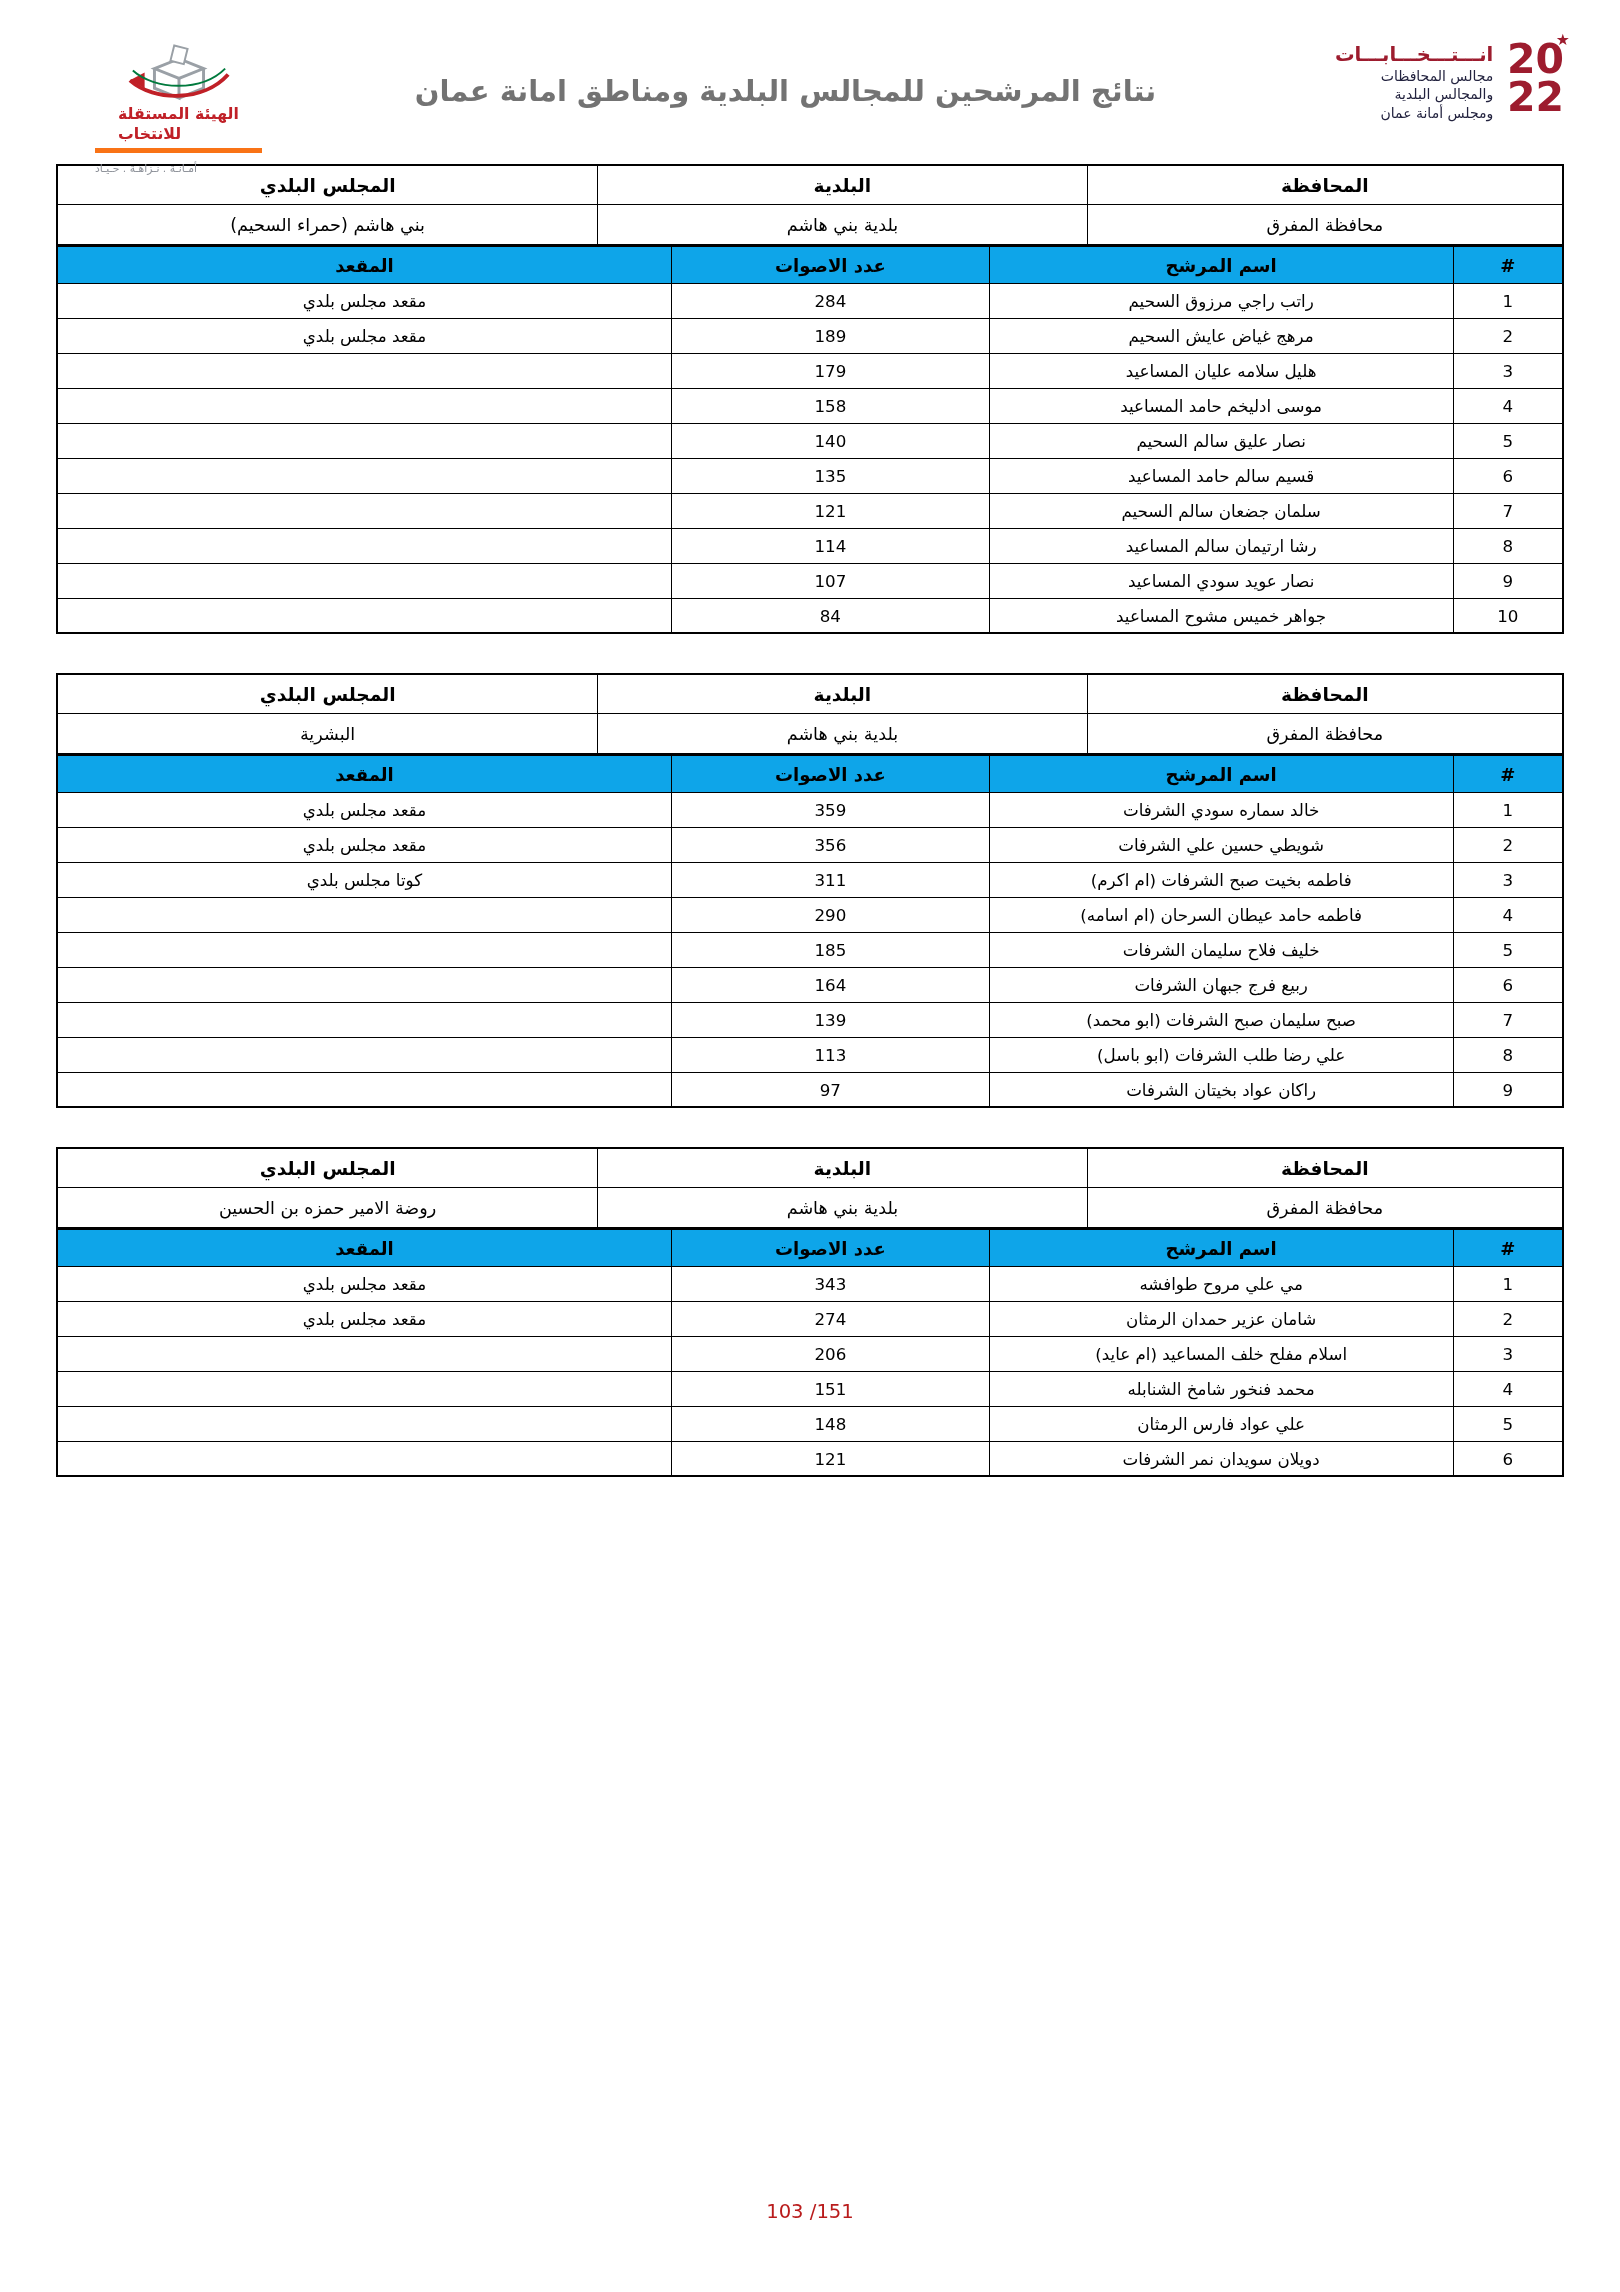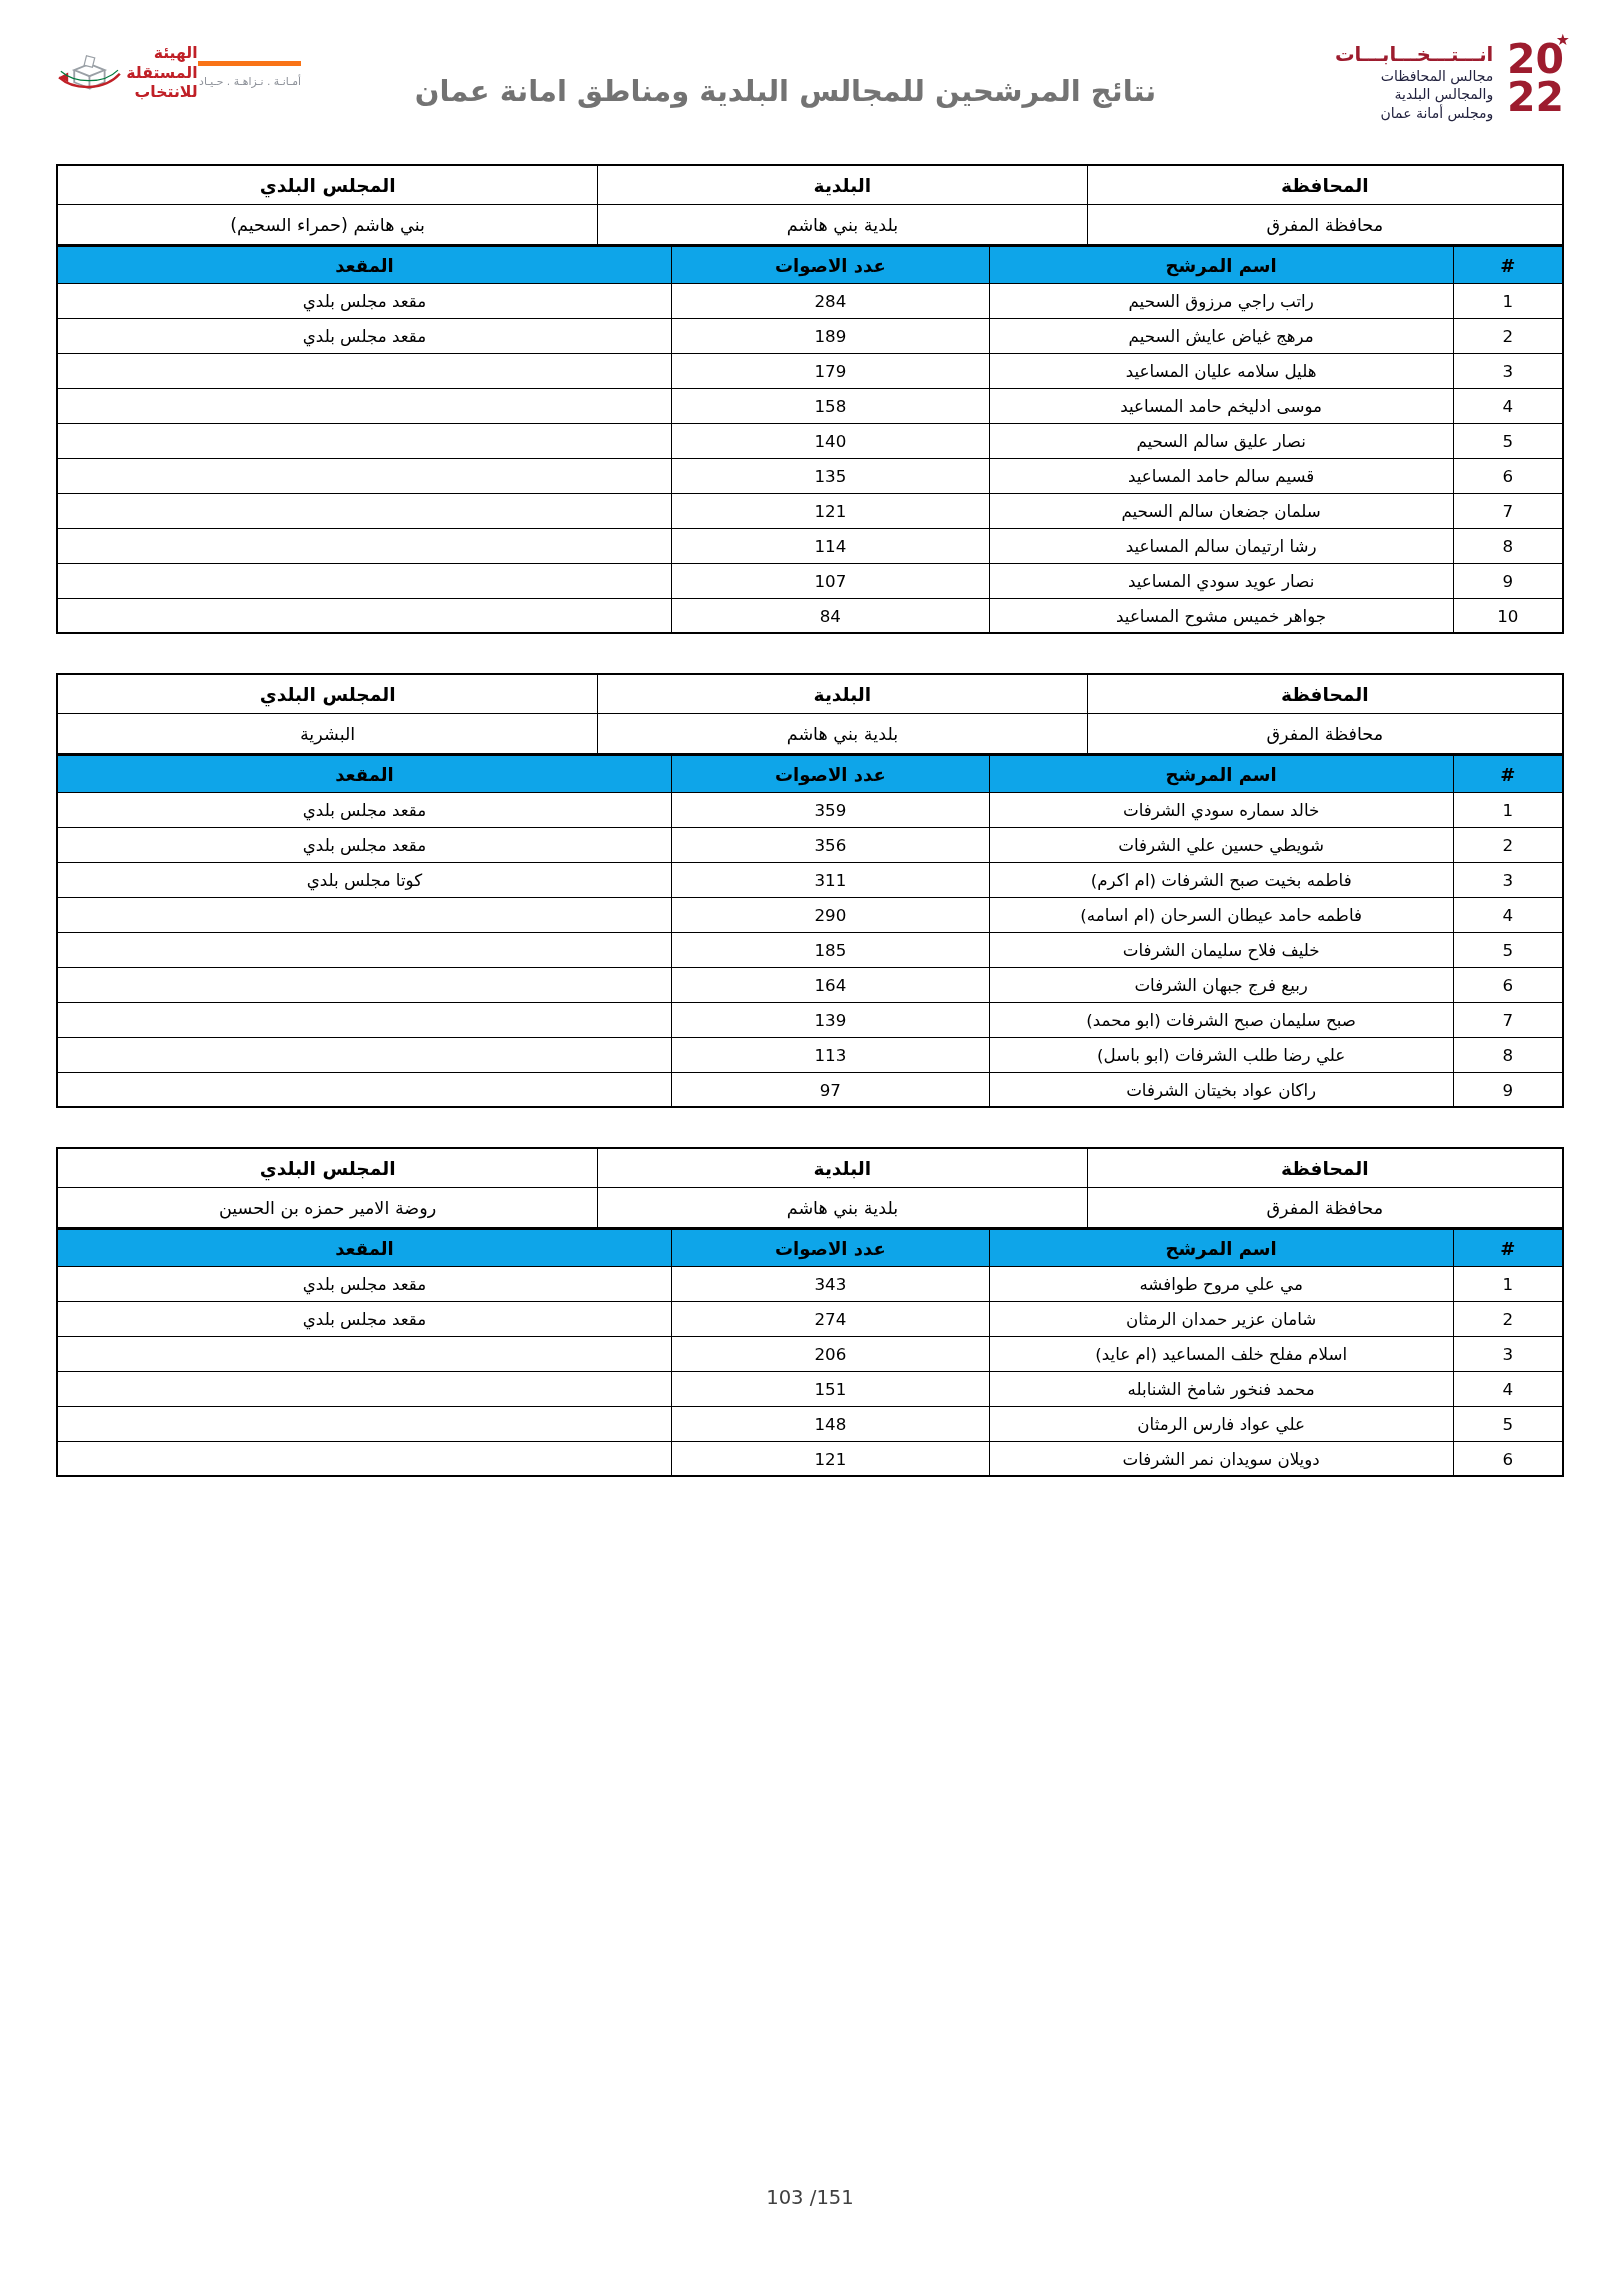--- a/index.html
+++ b/index.html
@@ -17,22 +17,22 @@
   
   .header {
     display:flex;
     align-items:flex-start;
     justify-content:space-between;
     padding-top:41px;
     height:137px;
   }
   .iec-logo {
     width:245px;
-    display:flex; flex-direction:row; align-items:center;
-    text-align:right;
+    display:flex; flex-direction:column; align-items:center;
+    text-align:left;
   }
   .iec-name { color:#c02027; font-weight:bold; font-size:15.7px; line-height:1.25; direction:rtl; }
   .iec-tagline { color:#8d9199; font-size:10.8px; margin-top:4.9px; letter-spacing:1px; direction:rtl;
     border-top:5px solid #f97316; padding-top:9px; width:167px; }
 
   .title {
     flex:1;
     text-align:center;
     font-size:29px;
     font-weight:bold;
@@ -74,24 +74,24 @@
   .c-name  { width:30.8%; }
   .c-votes { width:21.1%; }
   .c-seat  { width:40.8%; }
 
   .votes-cell, .rank-cell { direction:ltr; }
 
   
   .footer {
     position:absolute;
     left:0; right:0;
-    bottom:84px;
+    bottom:70px;
     text-align:center;
     font-size:19.6px;
-    color:#404040;
+    color:#b91c1c;
     direction:ltr;
   }
 </style>
 </head>
 <body>
 
 <div class="page">
 
   <header class="header">
 

